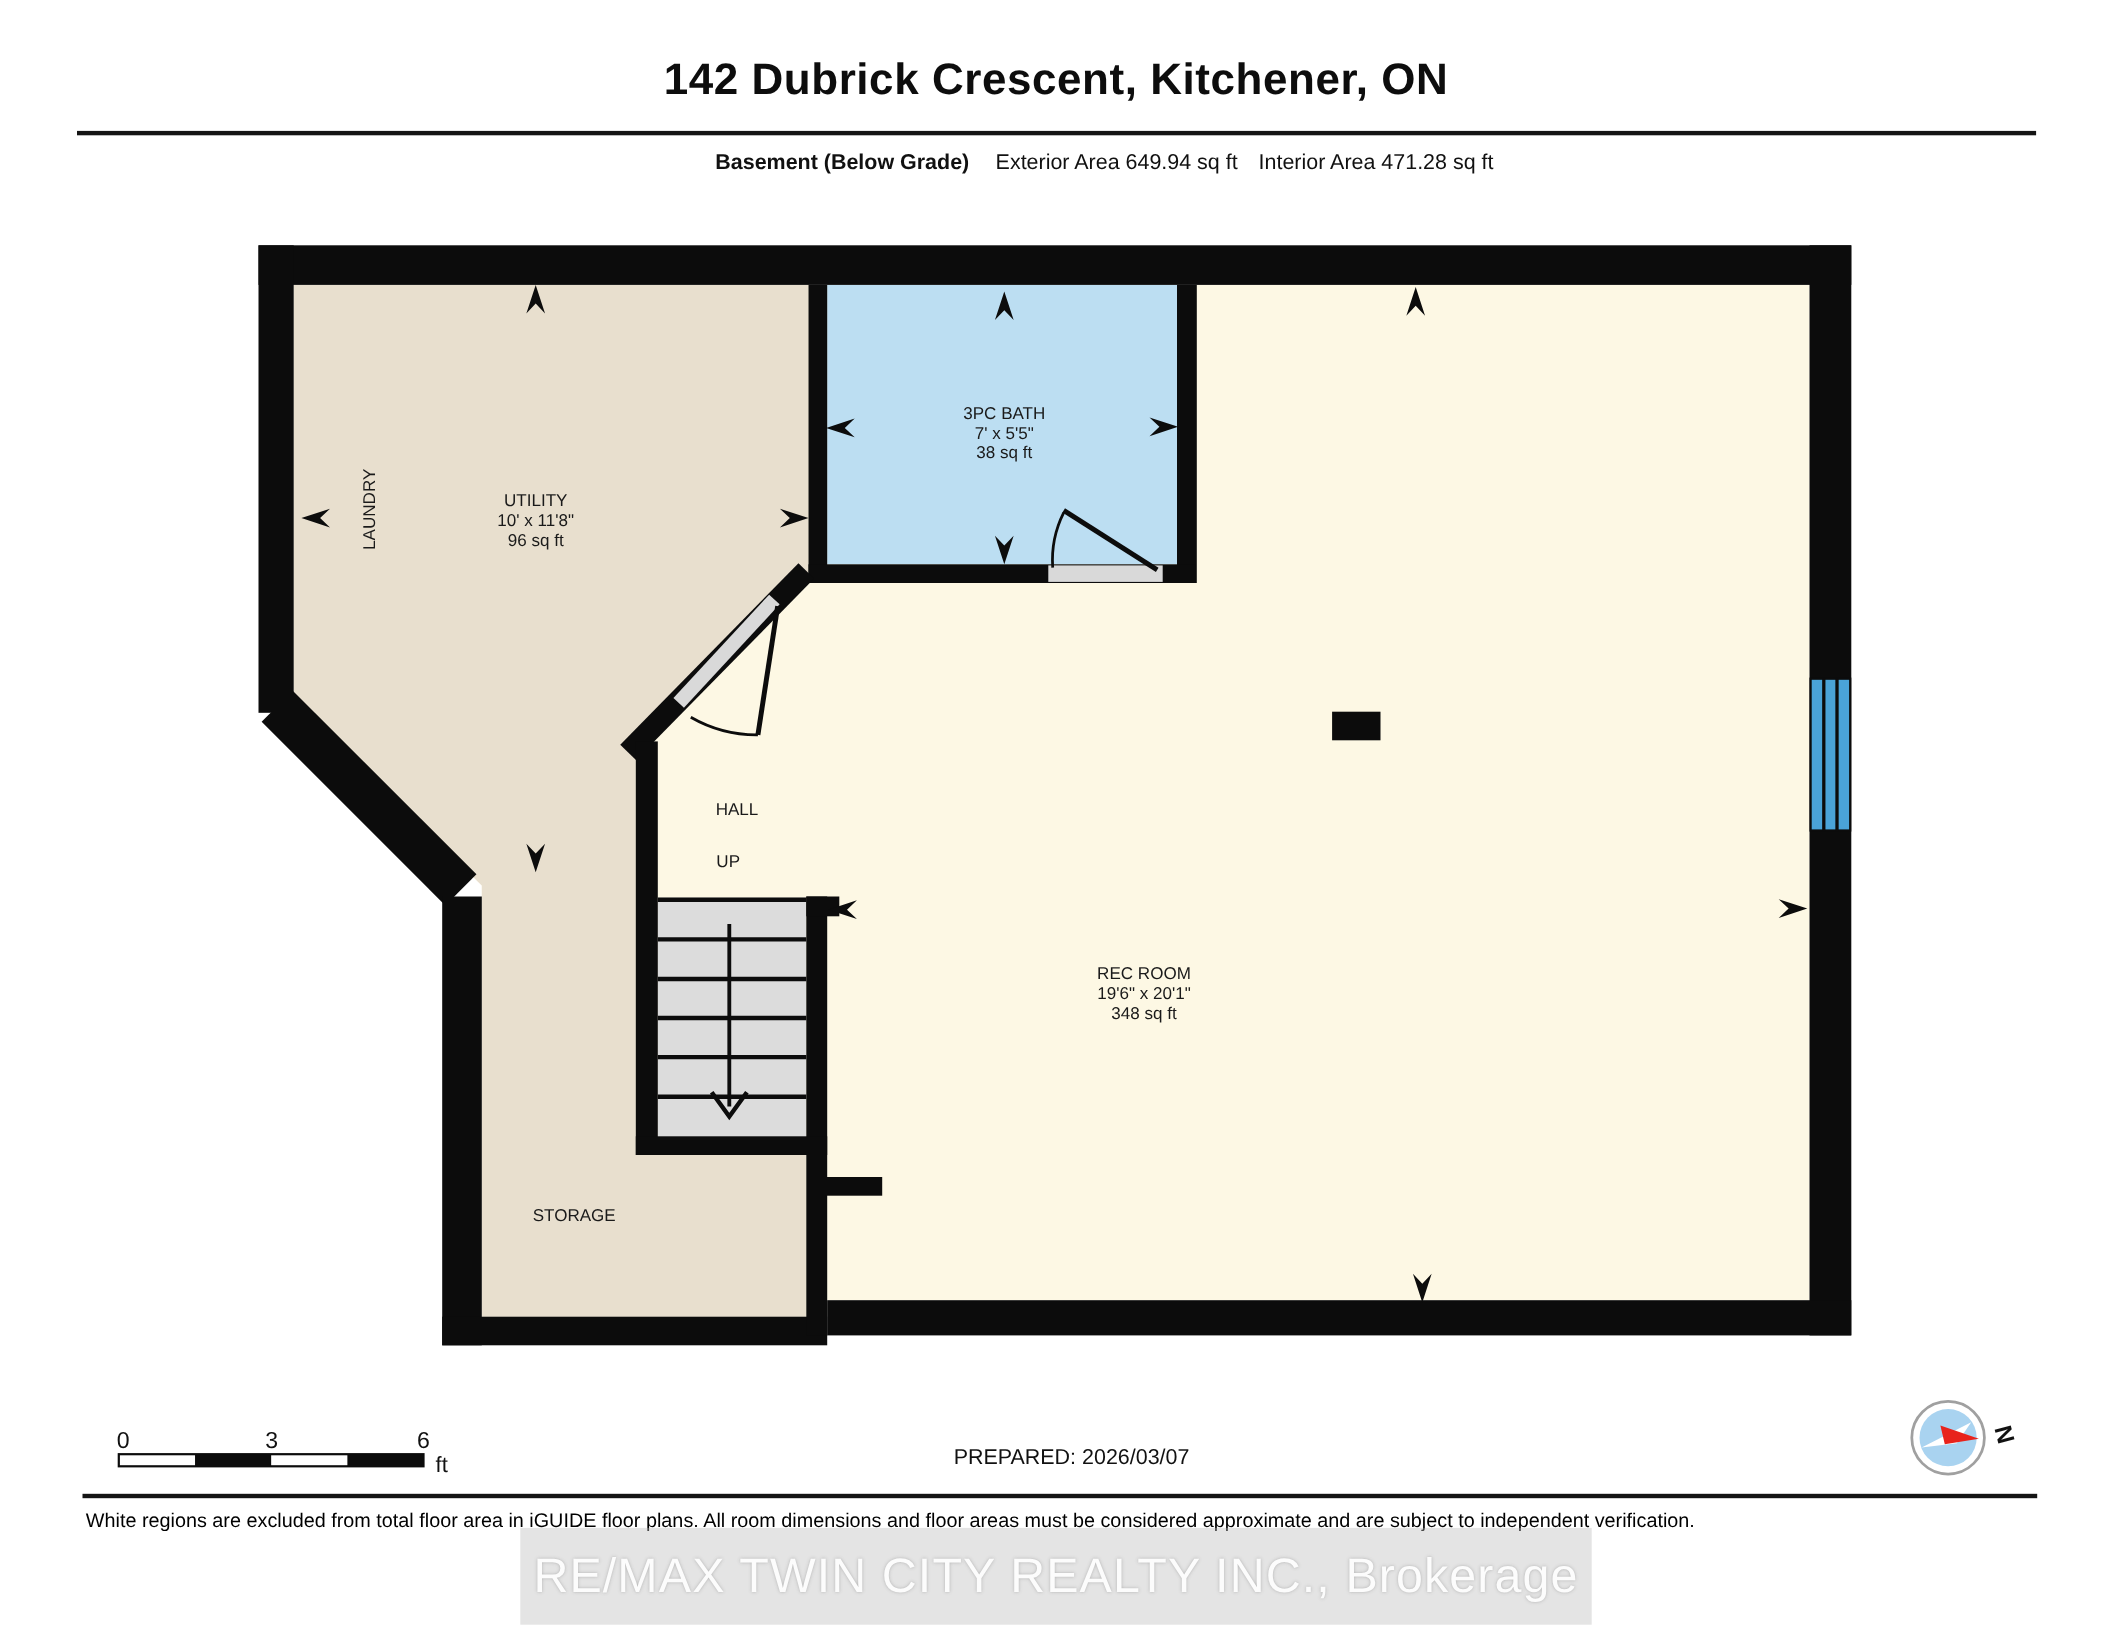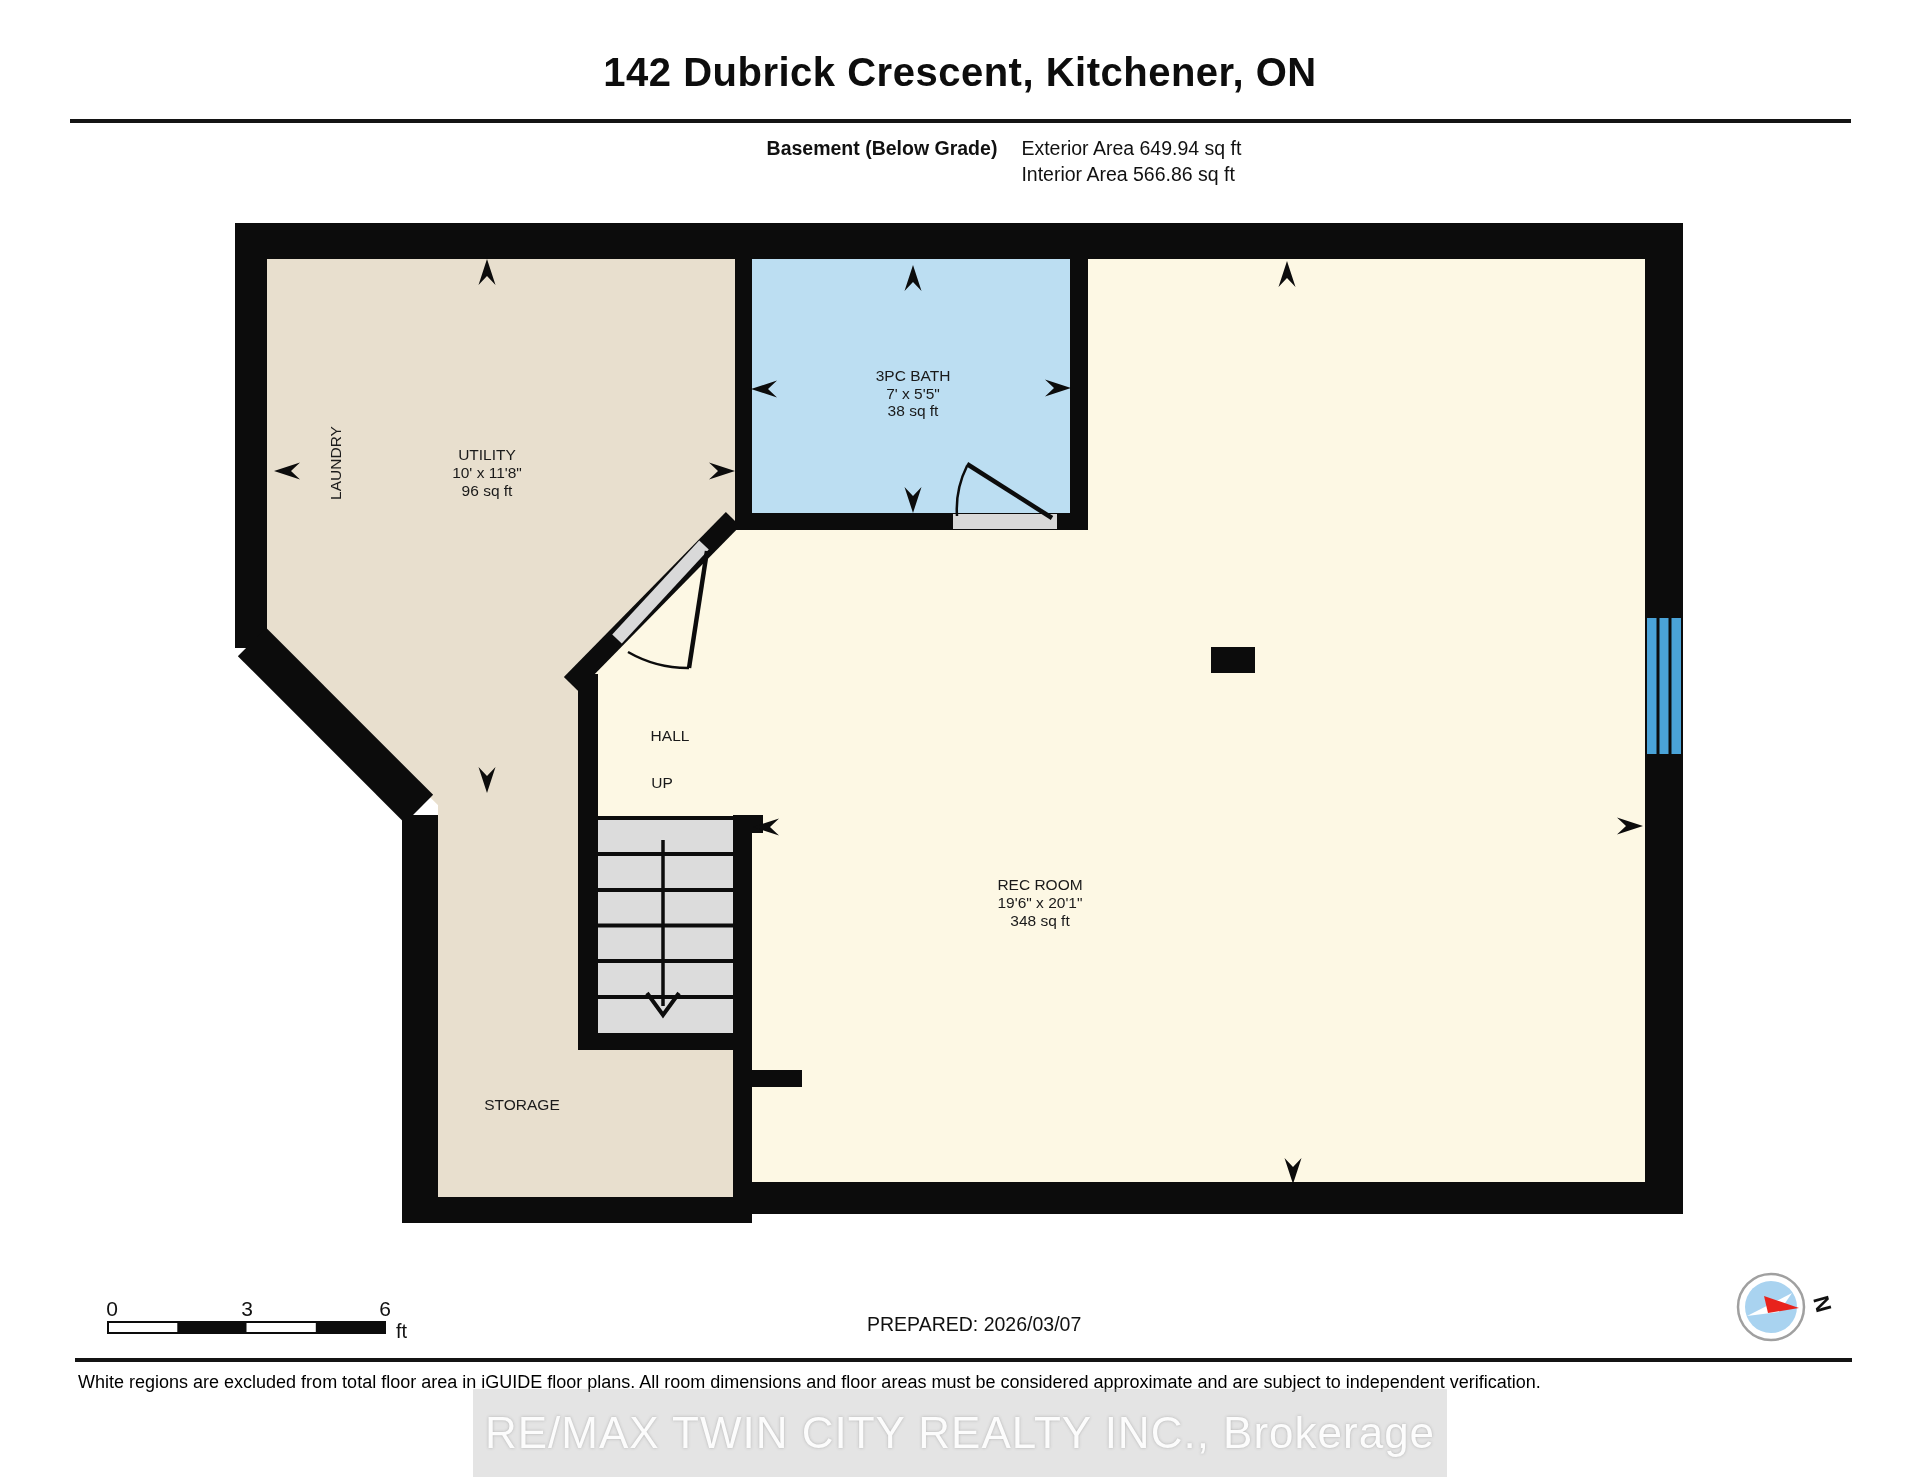--- a/index.html
+++ b/index.html
@@ -14,21 +14,21 @@
   .rule { position:absolute; background:#141414; }
   .rule-top { left:70px; top:119px; width:1781px; height:4px; }
   .rule-bottom { left:75px; top:1358px; width:1777px; height:4px; }
 
   .subtitle-row {
     position:absolute; top:137px; left:0; width:100%;
     display:flex; justify-content:center; align-items:flex-start; gap:24px;
     font-size:19.5px; color:#111;margin-left:44px;
   }
   .floor-label { font-weight:bold; }
-  .areas { display:flex; flex-direction:column; gap:3px; }
+  .areas { display:flex; flex-direction:row; gap:19px;align-items:center; }
 
   svg.plan { position:absolute; left:0; top:0; width:1920px; height:1484px; }
 
   .room-label, .room-dims, .room-area {
     font-family:"Liberation Sans", sans-serif;
     font-size:15.5px; fill:#1a1a1a; text-anchor:middle;
   }
   .scale-num { font-size:21px; fill:#111; text-anchor:middle; font-family:"Liberation Sans", sans-serif; }
   .scale-unit { font-size:20px; fill:#111; text-anchor:start; font-family:"Liberation Sans", sans-serif; }
   .prepared-text { font-size:19.5px; fill:#111; text-anchor:start; font-family:"Liberation Sans", sans-serif; }
@@ -50,21 +50,21 @@
 
 <div class="page">
 
   <h1 class="title">142 Dubrick Crescent, Kitchener, ON</h1>
   <div class="rule rule-top"></div>
 
   <div class="subtitle-row">
     <span class="floor-label">Basement (Below Grade)</span>
     <span class="areas">
       <span>Exterior Area 649.94 sq ft</span>
-      <span>Interior Area 566.86 sq ft</span>
+      <span>Interior Area 471.28 sq ft</span>
     </span>
   </div>
 
   <svg class="plan" viewBox="0 0 1920 1484">
 
     <g>
       <polygon points="267,259 1645,259 1645,1182 752,1182 752,1197 438,1197 438,805 267,637" fill="#fdf8e4"></polygon>
       <polygon points="267,259 735,259 735,522 578,680 578,1050 733,1050 733,1197 438,1197 438,805 267,637" fill="#e8dfce"></polygon>
       <rect x="752" y="259" width="318" height="254" fill="#bcdef2"></rect>
     </g>

